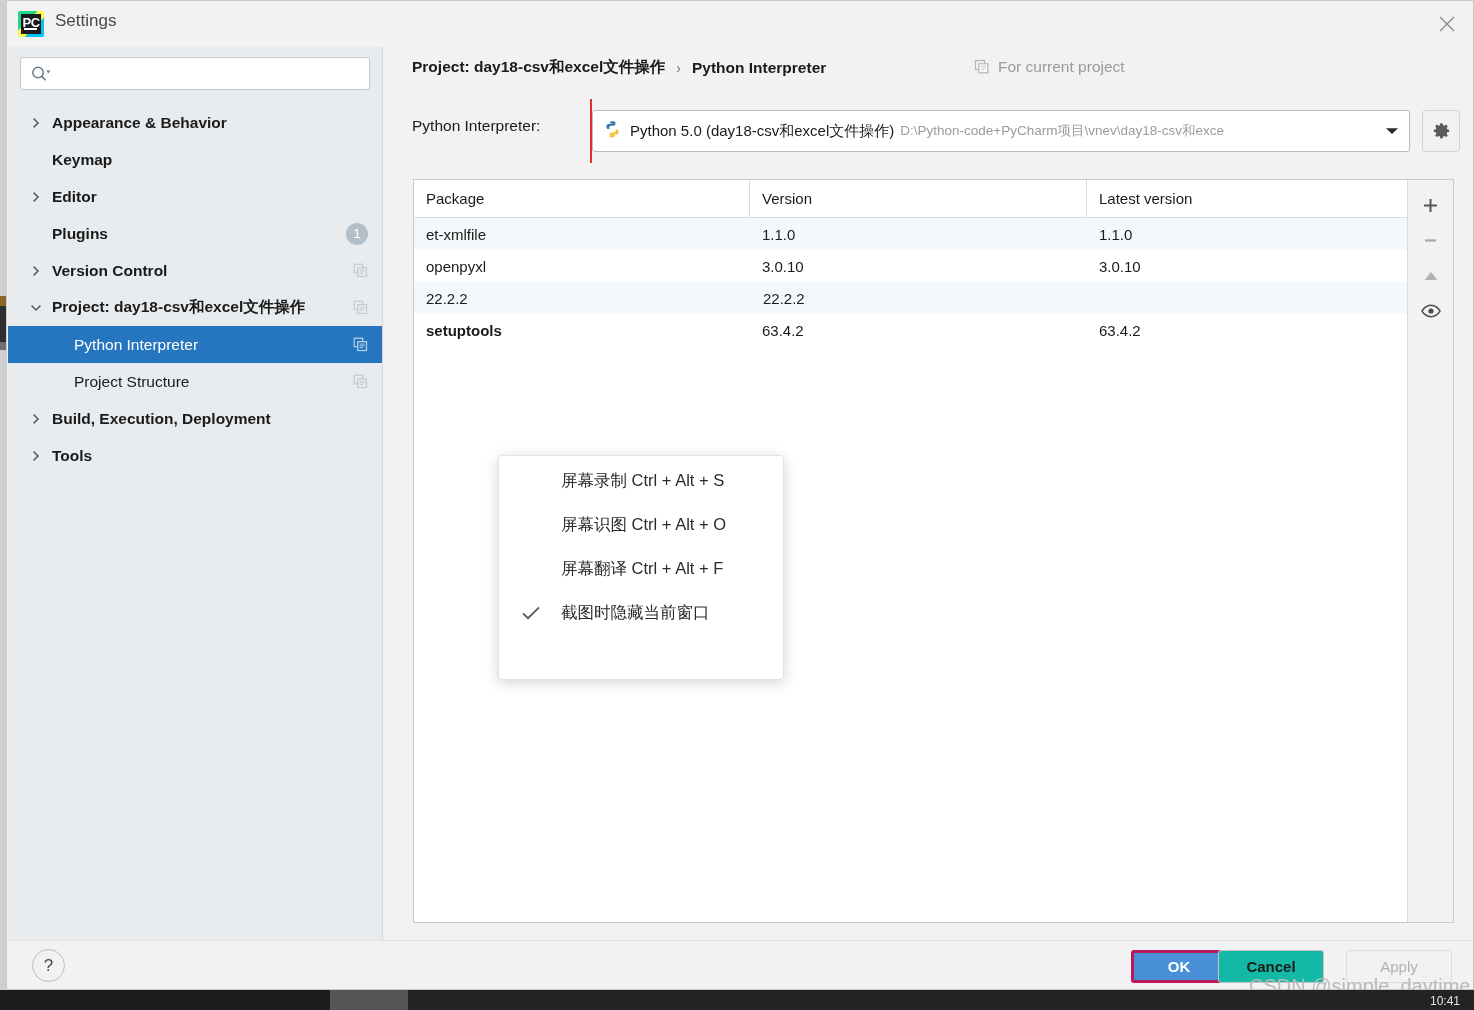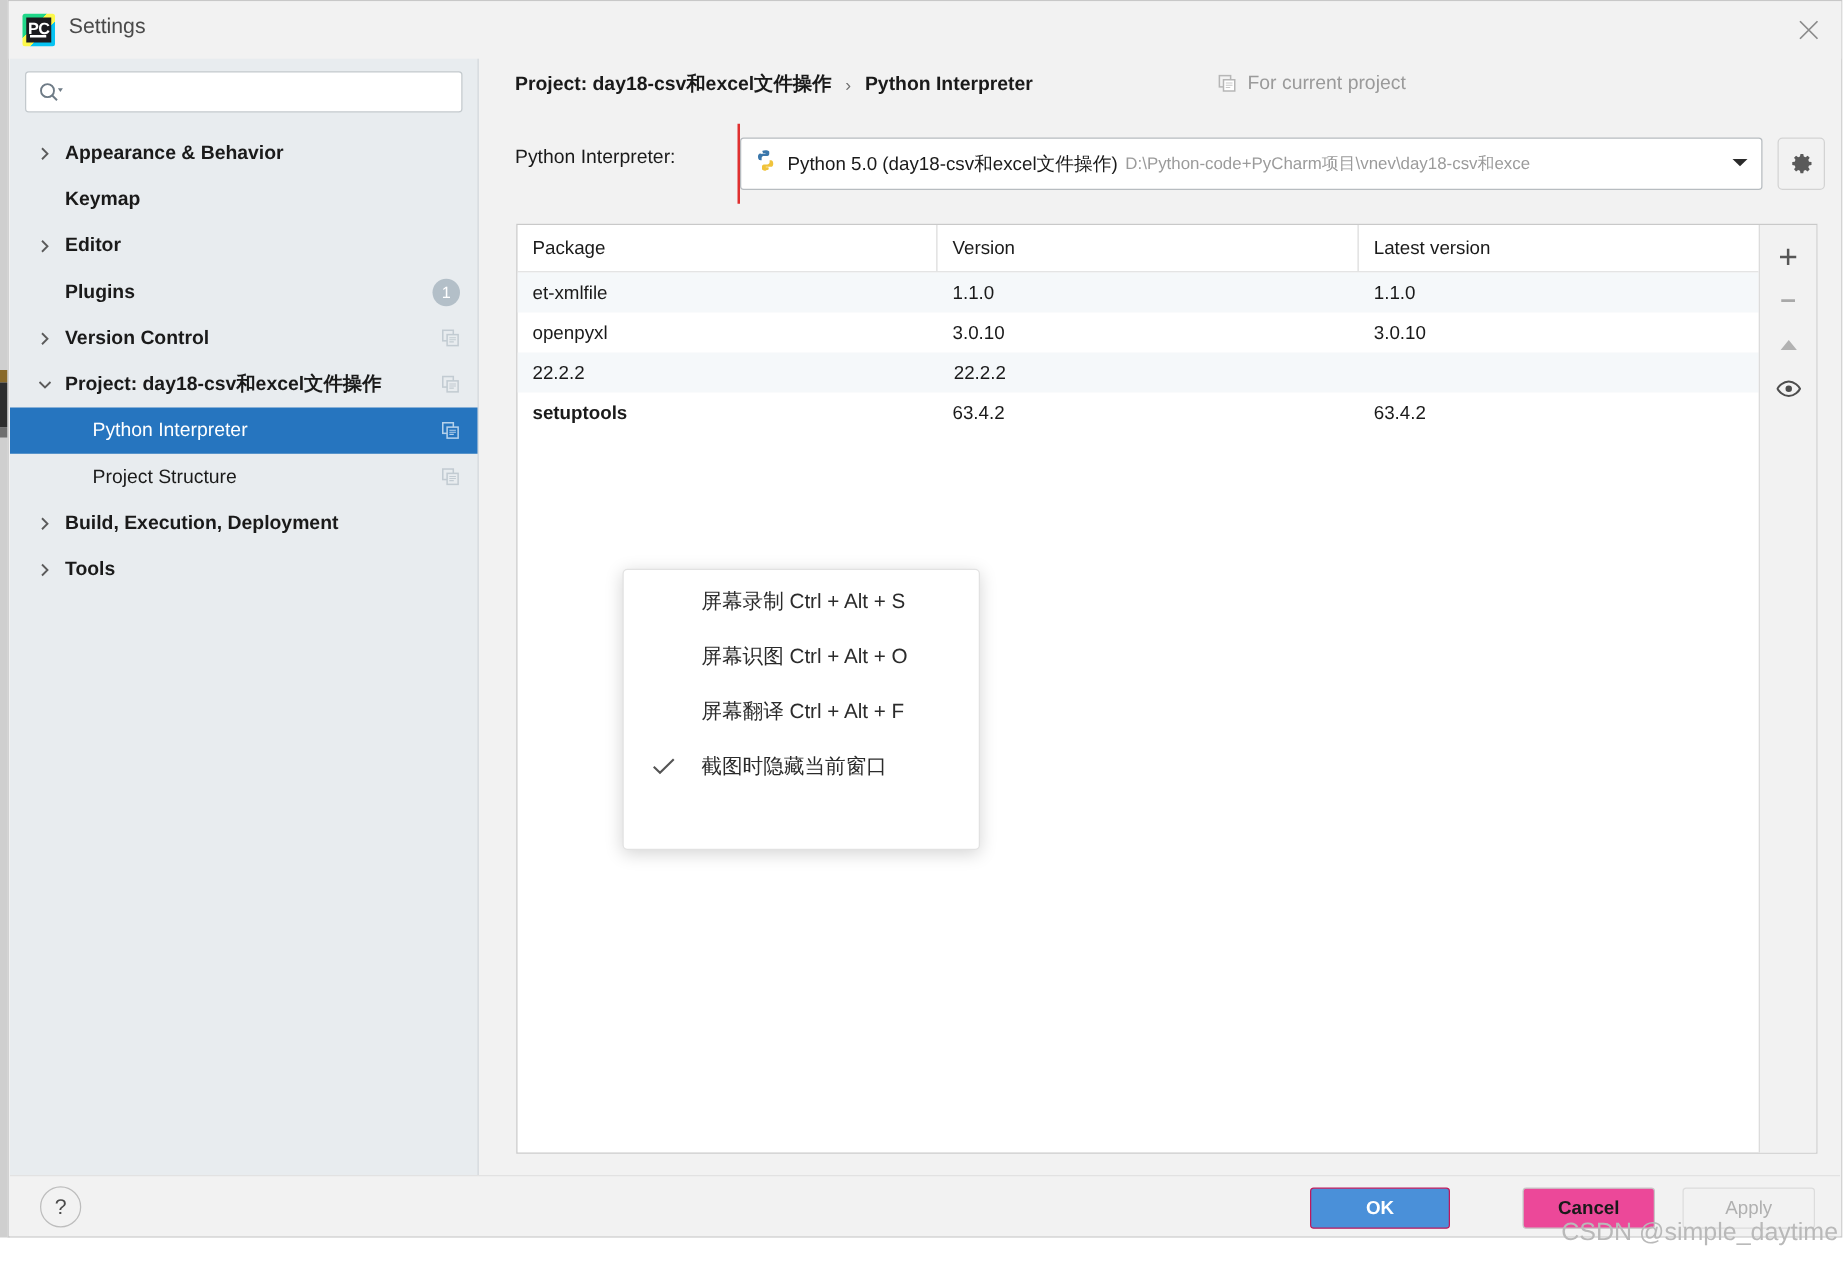--- a/index.html
+++ b/index.html
@@ -158,22 +158,22 @@
     position: absolute; left: 24px; top: 8px; width: 33px; height: 33px;
     border: 1px solid #bdbdbd; border-radius: 50%; background: #f2f2f2;
     display: flex; align-items: center; justify-content: center;
     font-size: 17px; color: #4a4a4a; cursor: pointer;
   }
   .btn {
     position: absolute; top: 9px; height: 33px;
     font-family: "Liberation Sans", sans-serif; font-size: 15px;
     border-radius: 3px; cursor: pointer; display: flex; align-items: center; justify-content: center;
   }
-  .btn-ok { left: 1040px; width: 112px; background: #4a90d9; border: 1px solid #be185d; color: #ffffff; font-weight: bold; }
-  .btn-cancel { left: 1210px; width: 106px; background: #ec4899; border: 1px solid #c6c6c6; color: #1a1a1a; font-weight: bold; }
+  .btn-ok { left: 1123px; width: 96px; background: #4a90d9; border: 3px solid #be185d; color: #ffffff; font-weight: bold; }
+  .btn-cancel { left: 1210px; width: 106px; background: #14b8a6; border: 1px solid #c6c6c6; color: #1a1a1a; font-weight: bold; }
   .btn-apply { left: 1338px; width: 106px; background: #f2f2f2; border: 1px solid #dcdcdc; color: #b0b0b0; }
 
   
   .ctx-menu {
     position: absolute; left: 498px; top: 455px; width: 286px; height: 225px;
     background: #ffffff; border: 1px solid #e2e2e2; border-radius: 4px;
     box-shadow: 0 3px 14px rgba(0,0,0,0.17); padding: 3px 0;
   }
   .ctx-item {
     height: 44px; display: flex; align-items: center; padding-left: 22px;
@@ -448,13 +448,18 @@
           <svg width="20" height="16" viewBox="0 0 20 16">
             <path d="M2 8.4 L7 13.2 L18 2.4" stroke="#555" stroke-width="1.7" fill="none"></path>
           </svg>
         </span>
         <span>截图时隐藏当前窗口</span>
       </div>
     </div>
 
   <div class="wm-csdn">CSDN @simple_daytime</div>
 
+  <div class="taskbar">
+    <div class="tb-seg1"></div>
+    <div class="tb-seg2"></div>
+    <div class="tb-clock">10:41</div>
+  </div>
 </div>
 
 </body></html>

